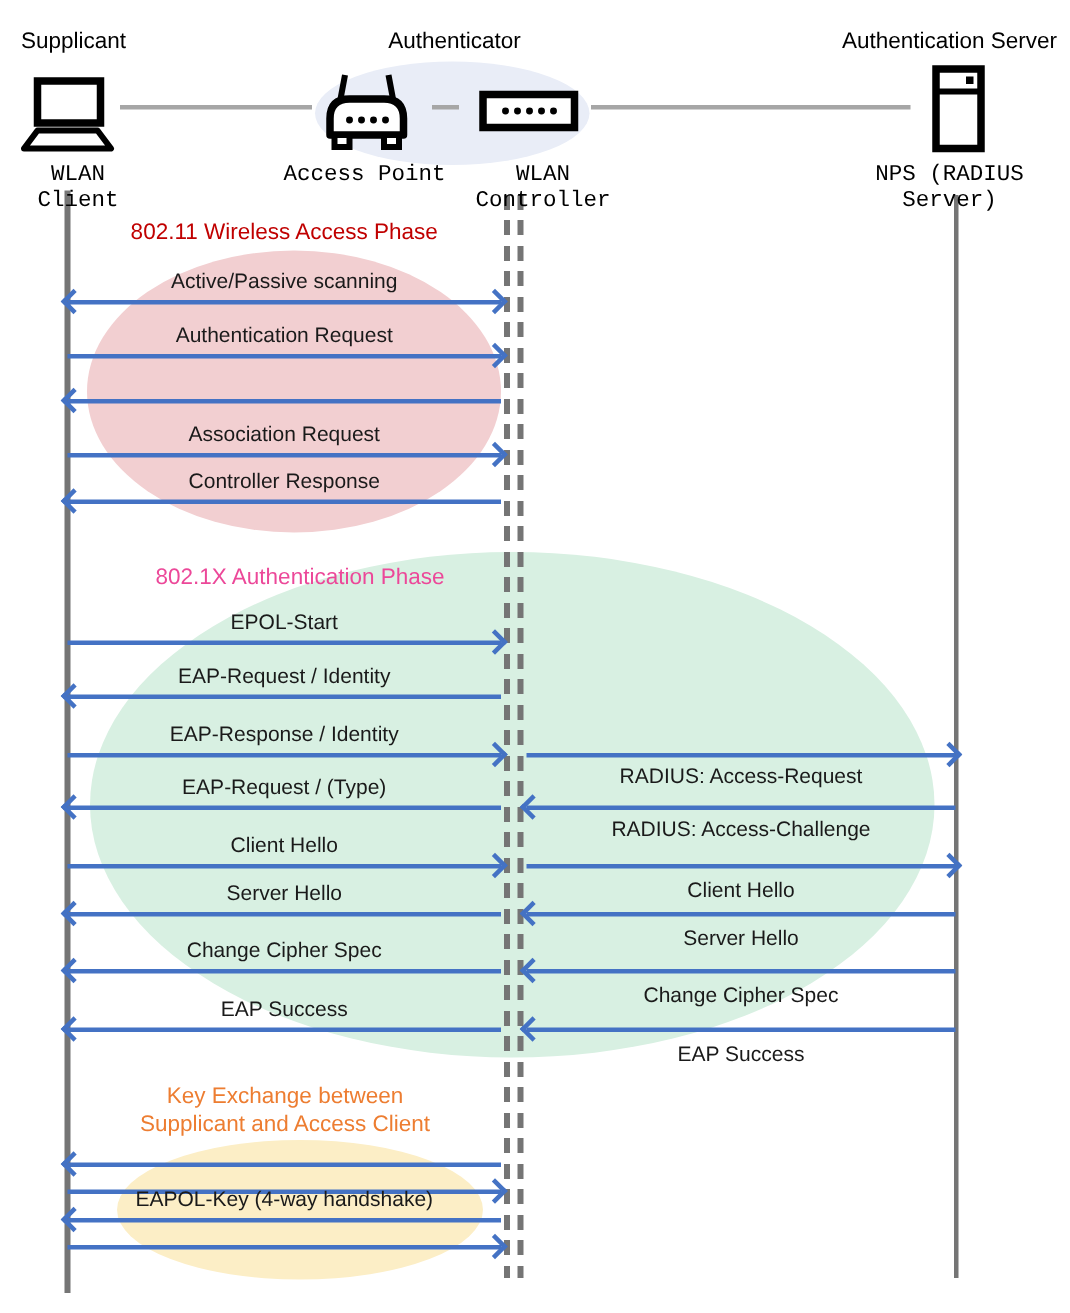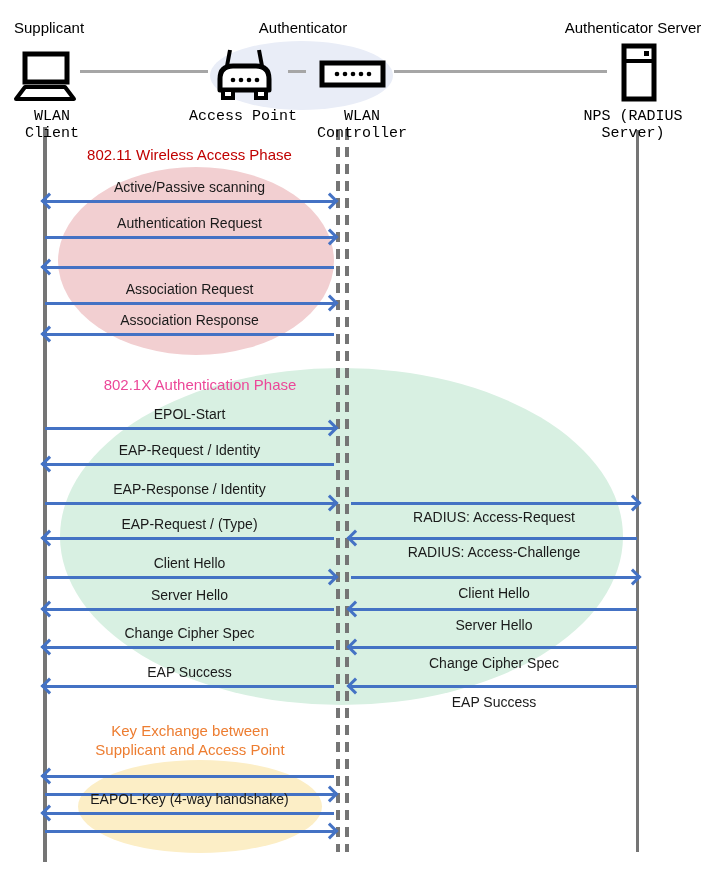--- a/index.html
+++ b/index.html
@@ -46,21 +46,21 @@
 
 <div id="stage">
 
   <div class="ellipse" id="el-auth"></div>
   <div class="ellipse" id="el-wireless"></div>
   <div class="ellipse" id="el-dot1x"></div>
   <div class="ellipse" id="el-keyx"></div>
 
   <div class="role" style="left:14px">Supplicant</div>
   <div class="role" style="left:233px;width:140px;text-align:center">Authenticator</div>
-  <div class="role" style="left:553px;width:160px;text-align:center">Authenticator Server</div>
+  <div class="role" style="left:553px;width:160px;text-align:center">Authentication Server</div>
 
   <span class="icon" style="left:12px;top:50px">
     <svg width="66" height="54" viewBox="0 0 66 54">
       <rect x="13" y="4" width="42" height="28" fill="#fff" stroke="#000" stroke-width="5"></rect>
       <path d="M4,49 L13,37 H53 L62,49 Z" fill="#fff" stroke="#000" stroke-width="4" stroke-linejoin="round"></path>
     </svg>
   </span>
   <span class="icon" style="left:212px;top:47px">
     <svg width="66" height="60" viewBox="0 0 66 60">
       <line x1="18" y1="3" x2="15" y2="19" stroke="#000" stroke-width="4"></line>
@@ -102,30 +102,30 @@
   <div class="device-label" style="left:553px;width:160px">NPS (RADIUS Server)</div>
 
   <div class="lifeline" id="ll-client"></div>
   <div class="lifeline" id="ll-ctrl-a"></div>
   <div class="lifeline" id="ll-ctrl-b"></div>
   <div class="lifeline" id="ll-server"></div>
 
   <div class="phase-title t-wireless" style="left:45px;width:289px;top:146px">802.11 Wireless Access Phase</div>
   <div class="phase-title t-dot1x" style="left:55px;width:290px;top:376px">802.1X Authentication Phase</div>
   <div class="phase-title t-keyx" style="left:45px;width:290px;top:722px">Key Exchange between</div>
-  <div class="phase-title t-keyx" style="left:45px;width:290px;top:741px">Supplicant and Access Point</div>
+  <div class="phase-title t-keyx" style="left:45px;width:290px;top:741px">Supplicant and Access Client</div>
 
   <div class="lbl l-left" style="top:179px">Active/Passive scanning</div>
   <div class="arr a-left dir-both" style="top:200px"></div>
   <div class="lbl l-left" style="top:215px">Authentication Request</div>
   <div class="arr a-left dir-right" style="top:236px"></div>
   <div class="arr a-left dir-left" style="top:266px"></div>
   <div class="lbl l-left" style="top:281px">Association Request</div>
   <div class="arr a-left dir-right" style="top:302px"></div>
-  <div class="lbl l-left" style="top:312px">Association Response</div>
+  <div class="lbl l-left" style="top:312px">Controller Response</div>
   <div class="arr a-left dir-left" style="top:333px"></div>
 
   <div class="lbl l-left" style="top:406px">EPOL-Start</div>
   <div class="arr a-left dir-right" style="top:427px"></div>
   <div class="lbl l-left" style="top:442px">EAP-Request / Identity</div>
   <div class="arr a-left dir-left" style="top:463px"></div>
 
   <div class="lbl l-left" style="top:481px">EAP-Response / Identity</div>
   <div class="arr a-left dir-right" style="top:502px"></div>
   <div class="lbl l-right" style="top:481px">RADIUS: Access-Request</div>

